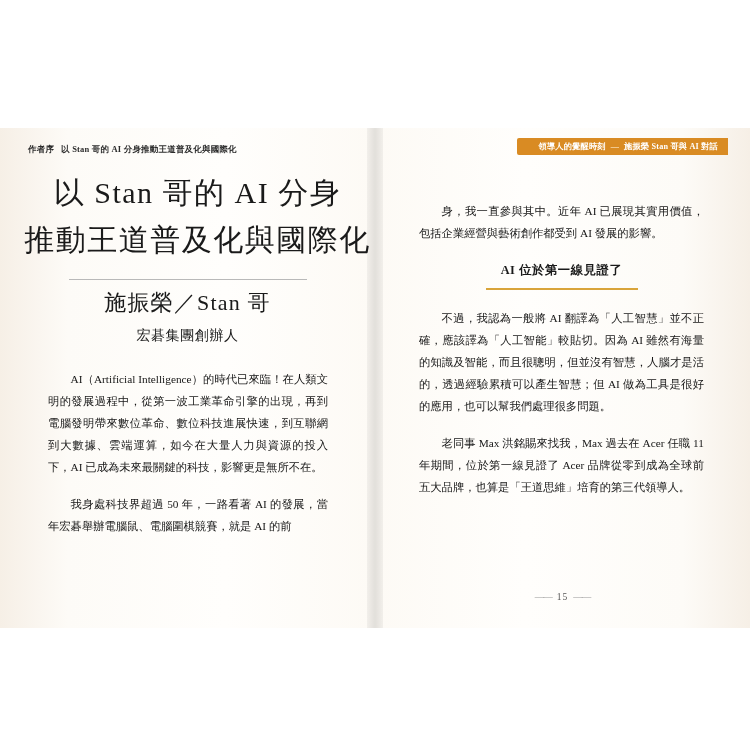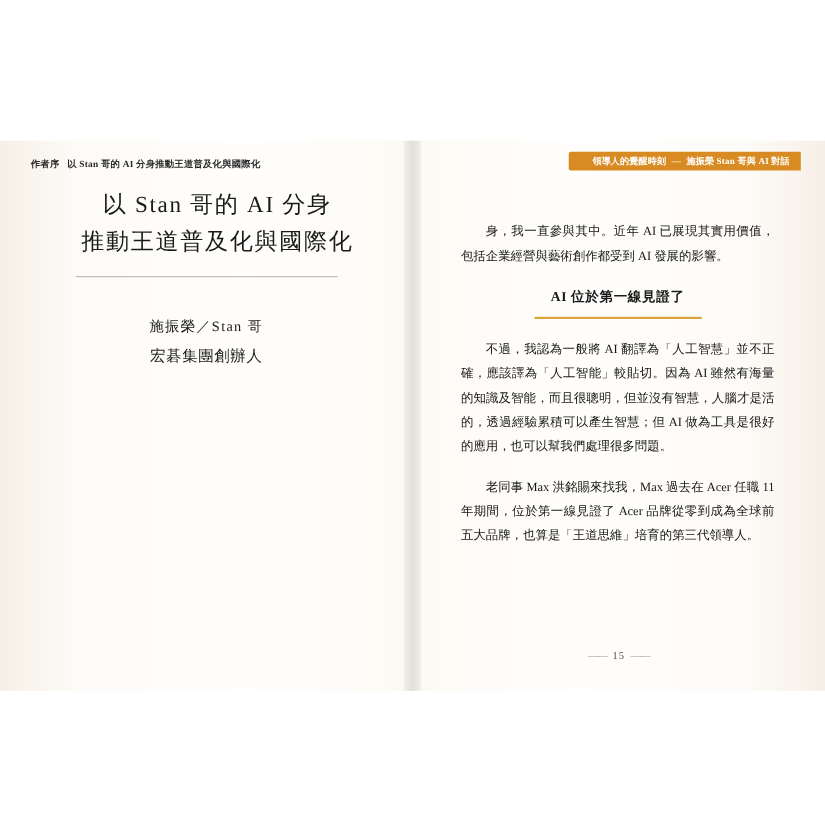--- a/index.html
+++ b/index.html
@@ -92,42 +92,42 @@
 
   
   .title-block {
     position: absolute;
     left: 0;
     right: 0;
     top: 42px;
     text-align: center;
   }
   .title-line {
-    font-size: 21px;
+    font-size: 30px;
     letter-spacing: 1.5px;
     color: #1a1a1a;
     line-height: 1.55;
     font-family: "Liberation Serif", serif;
     padding-left: 20px;
   }
   .title-rule {
     width: 238px;
     height: 1px;
     background: #b9b9b9;
     margin: 16px auto 0 auto;
   }
   .byline {
     position: absolute;
     left: 0;
     right: 0;
     top: 160px;
     text-align: center;
   }
   .byline-name {
-    font-size: 13px;
+    font-size: 22px;
     color: #1a1a1a;
     letter-spacing: 1.2px;
   }
   .byline-org {
     font-size: 14px;
     color: #1a1a1a;
     letter-spacing: 0.6px;
     margin-top: 9px;
   }
 
@@ -197,20 +197,24 @@
         <div class="title-line">以 Stan 哥的 AI 分身</div>
         <div class="title-line">推動王道普及化與國際化</div>
         <div class="title-rule"></div>
       </div>
 
       <div class="byline">
         <div class="byline-name">施振榮／Stan 哥</div>
         <div class="byline-org">宏碁集團創辦人</div>
       </div>
 
+      <div class="body-col left-col">
+        <p class="para">AI（Artificial Intelligence）的時代已來臨！在人類文明的發展過程中，從第一波工業革命引擎的出現，再到電腦發明帶來數位革命、數位科技進展快速，到互聯網到大數據、雲端運算，如今在大量人力與資源的投入下，AI 已成為未來最關鍵的科技，影響更是無所不在。</p>
+        <p class="para">我身處科技界超過 50 年，一路看著 AI 的發展，當年宏碁舉辦電腦鼠、電腦圍棋競賽，就是 AI 的前</p>
+      </div>
 
     </div>
 
     <div class="page page-right">
 
       <div class="runhead-right">
         <div class="rh-tab">
           <span>領導人的覺醒時刻</span><span class="dash">—</span><span>施振榮 Stan 哥與 AI 對話</span>
         </div>
       </div>

